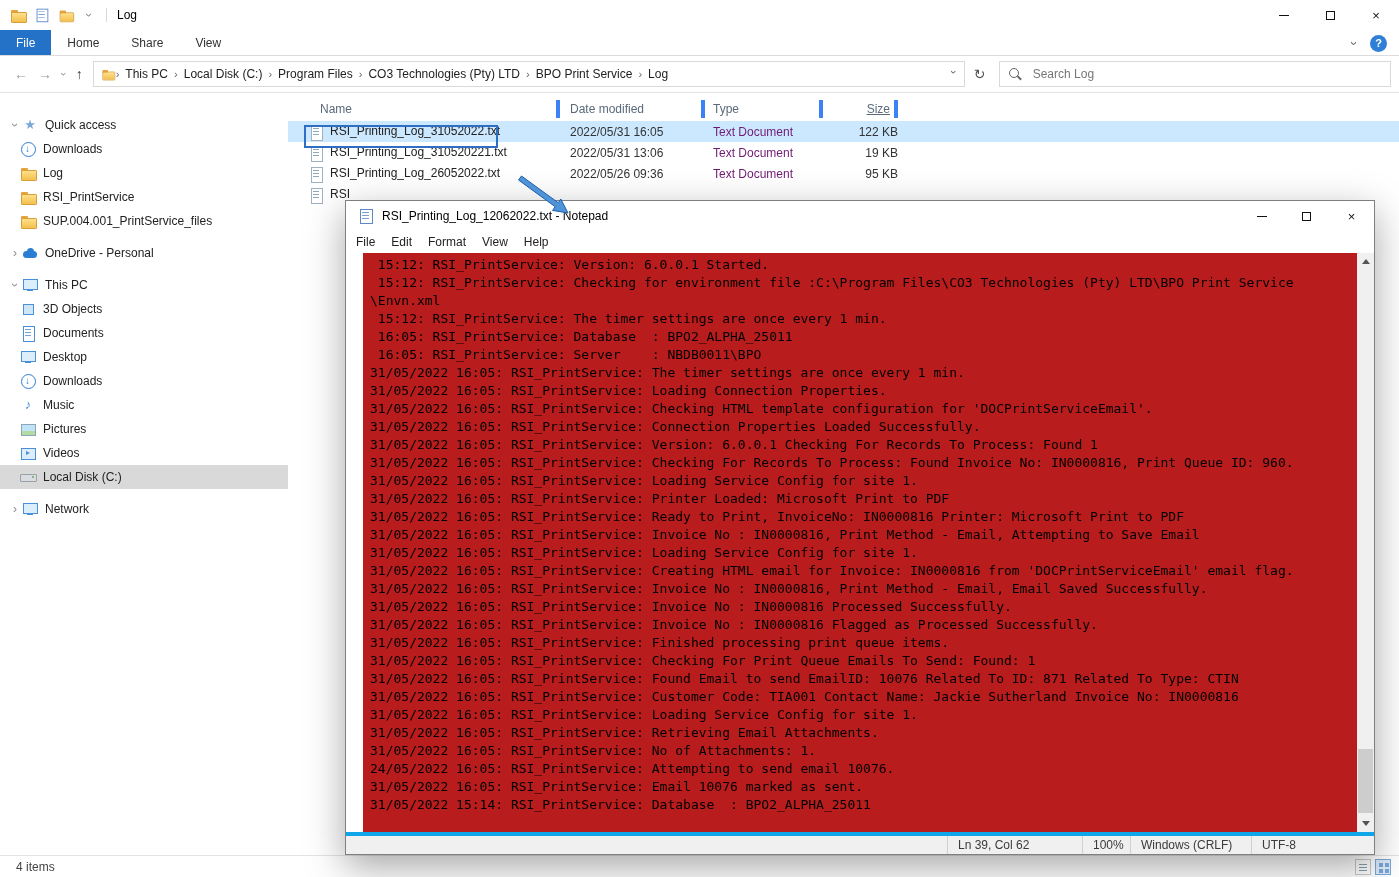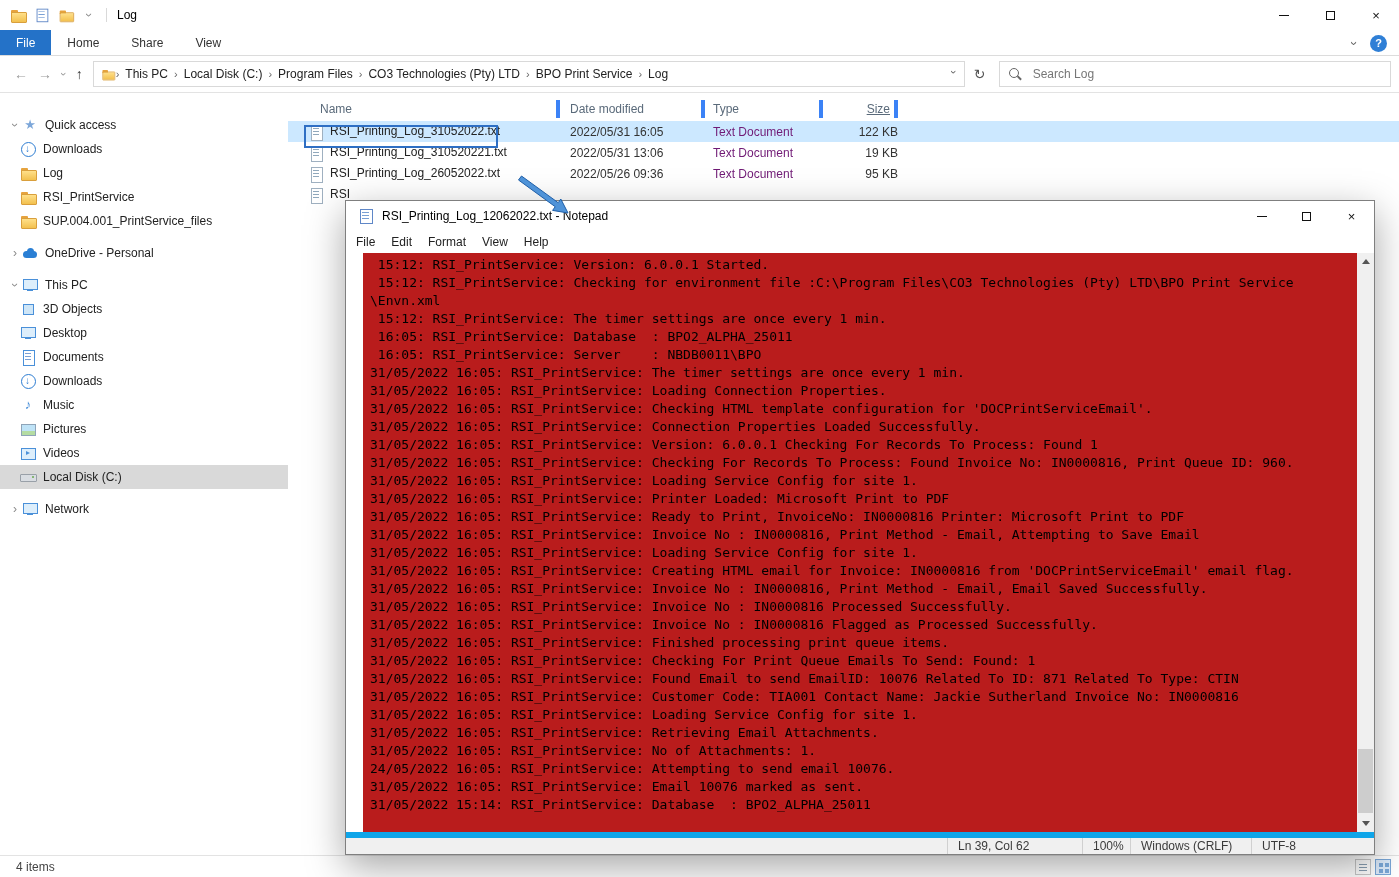--- a/index.html
+++ b/index.html
@@ -131,21 +131,21 @@
   .np-body { flex:1; position:relative; overflow:hidden; background:#b91c1c;margin-left:17px; }
   .np-text { position:absolute; left:0; right:17px; top:0; bottom:0; padding:3px 0 0 7px; overflow:hidden;
     font-family:"DejaVu Sans Mono","Liberation Mono",monospace; font-size:13px; line-height:18px; color:#000; }
   .logline { height:18px; white-space:pre; }
   .np-vscroll { position:absolute; right:0; top:0; bottom:0; width:17px; background:#f0f0f0; }
   .sb-btn { position:absolute; left:0; width:17px; height:17px; display:flex; align-items:center; justify-content:center; }
   .sb-btn.up { top:0; } .sb-btn.down { bottom:0; }
   .tri-up { width:0; height:0; border-left:4px solid transparent; border-right:4px solid transparent; border-bottom:5px solid #555; }
   .tri-down { width:0; height:0; border-left:4px solid transparent; border-right:4px solid transparent; border-top:5px solid #555; }
   .sb-thumb { position:absolute; left:1px; width:15px; bottom:19px; height:64px; background:#cdcdcd; }
-  .np-status { height:22px; background:#f0f0f0; border-top:6px solid #0ea5e9; display:flex; align-items:stretch; color:#3b3b3b; }
+  .np-status { height:22px; background:#f0f0f0; border-top:4px solid #0ea5e9; display:flex; align-items:stretch; color:#3b3b3b; }
   .np-status .sp { flex:1; }
   .seg { border-left:1px solid #d0d0d0; display:flex; align-items:center; padding-left:10px; white-space:nowrap; }
   .seg.s1 { width:135px; } .seg.s2 { width:48px; } .seg.s3 { width:121px; } .seg.s4 { width:123px; }
 </style>
 </head>
 <body>
 
 <div>
 
   <div class="titlebar">
@@ -278,28 +278,28 @@
         </div>
 
         <div class="side-item lv1">
           <span class="chev"></span>
           <span class="ic ic-cube"></span>
           <span class="lbl">3D Objects</span>
         </div>
 
         <div class="side-item lv1">
           <span class="chev"></span>
+          <span class="ic ic-doc"></span>
+          <span class="lbl">Documents</span>
+        </div>
+
+        <div class="side-item lv1">
+          <span class="chev"></span>
           <span class="ic ic-desktop"></span>
           <span class="lbl">Desktop</span>
-        </div>
-
-        <div class="side-item lv1">
-          <span class="chev"></span>
-          <span class="ic ic-doc"></span>
-          <span class="lbl">Documents</span>
         </div>
 
         <div class="side-item lv1">
           <span class="chev"></span>
           <span class="ic ic-download"></span>
           <span class="lbl">Downloads</span>
         </div>
 
         <div class="side-item lv1">
           <span class="chev"></span>

